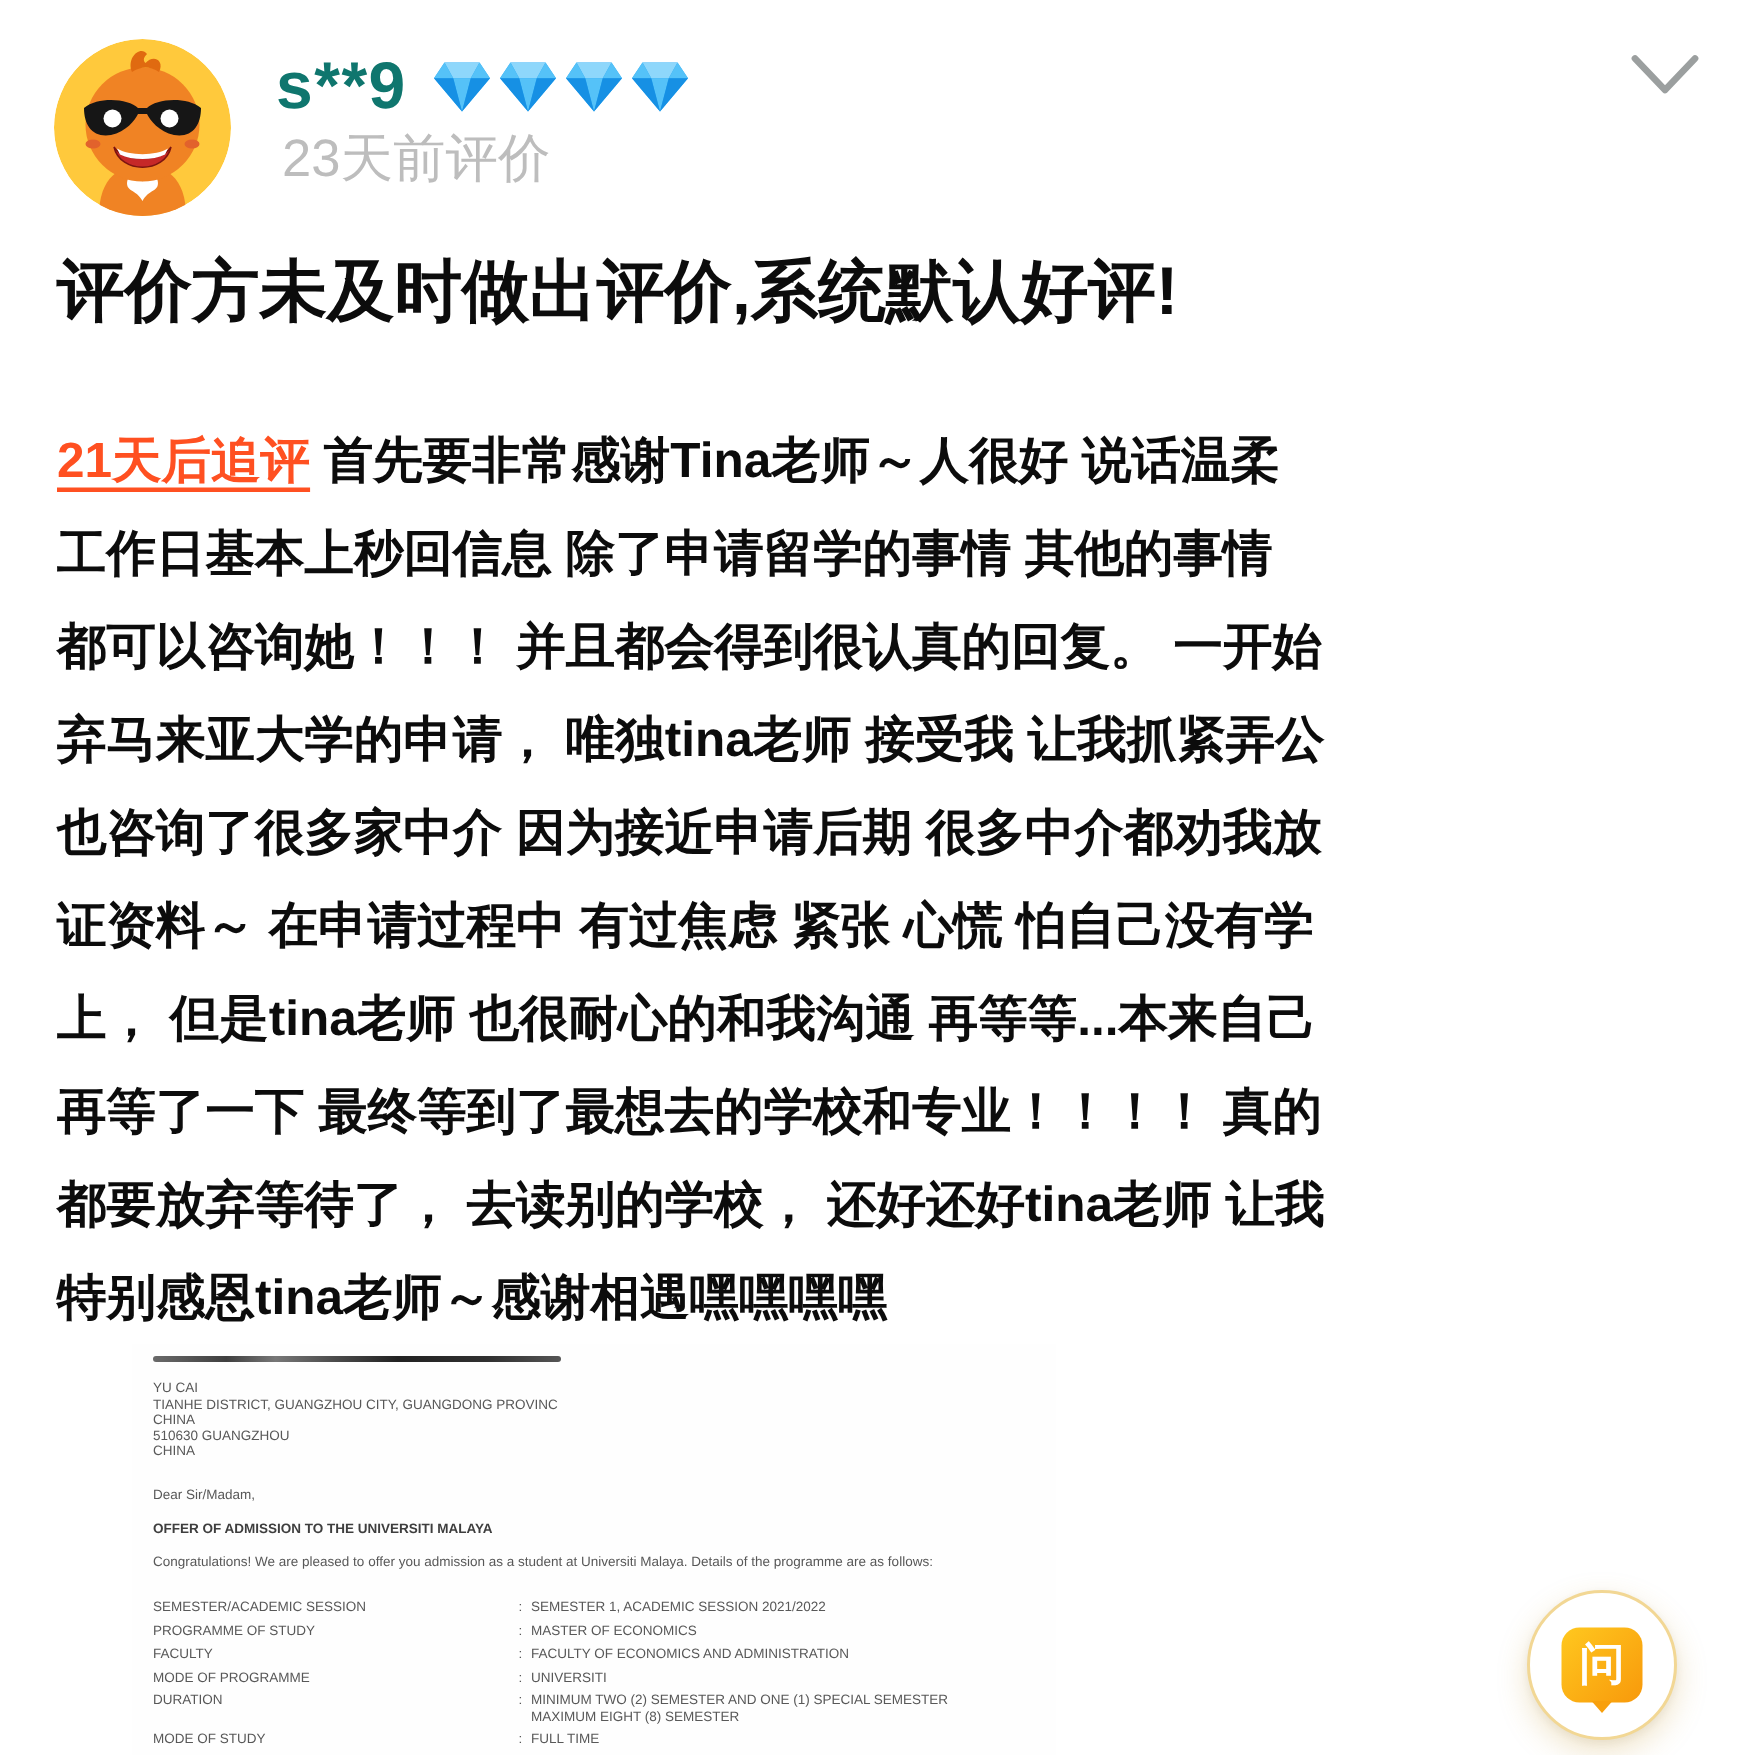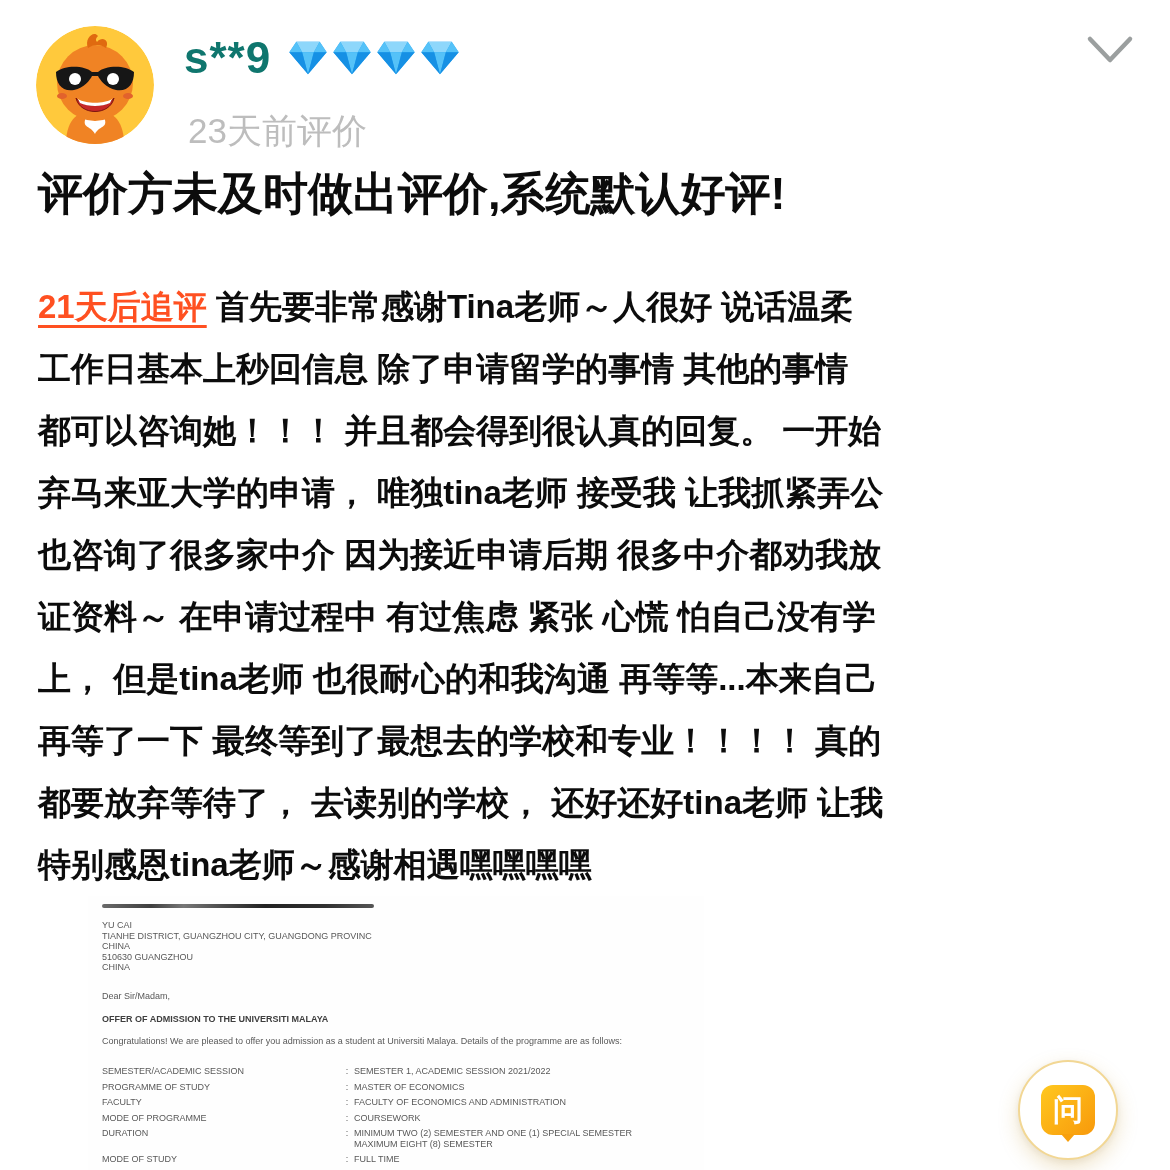--- a/index.html
+++ b/index.html
@@ -6,21 +6,21 @@
   .page{
     position:relative;width:1170px;height:1170px;background:#ffffff;overflow:hidden;
     font-family:"Liberation Sans","DejaVu Sans",sans-serif;color:#111;
   }
   
   .avatar{position:absolute;left:36px;top:26px;width:118px;height:118px;}
   .user-row{position:absolute;left:184px;top:30px;height:56px;display:flex;align-items:center;}
   .username{font-size:44px;font-weight:bold;color:#0f766e;letter-spacing:1px;}
   .badges{display:flex;align-items:center;margin-left:16px;gap:2px;}
   .badges svg{display:block;}
-  .timestamp{position:absolute;left:188px;top:108px;font-size:35px;color:#bdbdbd;}
+  .timestamp{position:absolute;left:188px;top:82px;font-size:35px;color:#bdbdbd;}
   .collapse{position:absolute;left:1086px;top:34px;width:48px;height:34px;cursor:pointer;}
   
   .default-note{
     position:absolute;left:38px;top:163px;height:62px;line-height:62px;
     font-size:45px;font-weight:600;color:#0c0c0c;white-space:nowrap;
   }
   .followup{position:absolute;left:38px;top:276px;width:1110px;}
   .followup .line{height:62px;line-height:62px;font-size:33px;font-weight:600;color:#0c0c0c;white-space:nowrap;}
   .followup-label{
     color:#ff5021;text-decoration:underline;text-decoration-thickness:3px;text-underline-offset:7px;
@@ -174,21 +174,21 @@
           <div class="v">MASTER OF ECONOMICS</div>
       </div>
       <div class="doc-row">
         <div class="k">FACULTY</div>
           <div class="c">:</div>
           <div class="v">FACULTY OF ECONOMICS AND ADMINISTRATION</div>
       </div>
       <div class="doc-row">
         <div class="k">MODE OF PROGRAMME</div>
           <div class="c">:</div>
-          <div class="v">COURSEWORK</div>
+          <div class="v">UNIVERSITI</div>
       </div>
       <div class="doc-row">
         <div class="k">DURATION</div>
           <div class="c">:</div>
         <div class="v">
           <div>MINIMUM TWO (2) SEMESTER AND ONE (1) SPECIAL SEMESTER</div>
           <div>MAXIMUM EIGHT (8) SEMESTER</div>
         </div>
       </div>
       <div class="doc-row">

